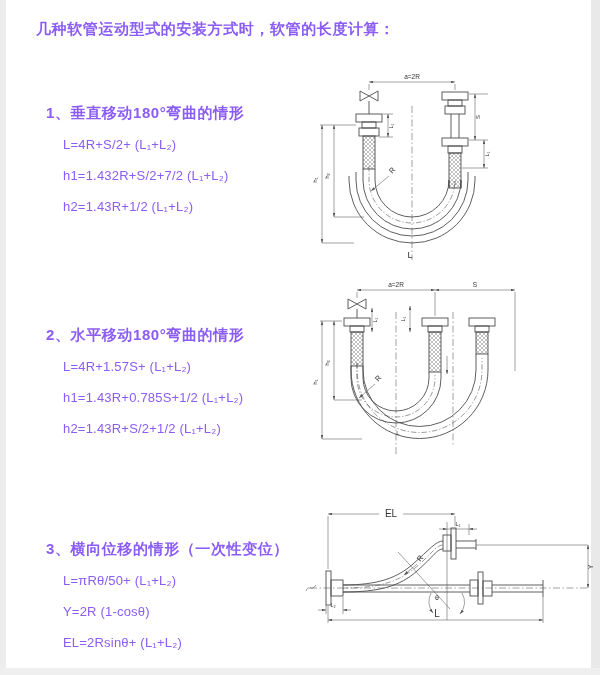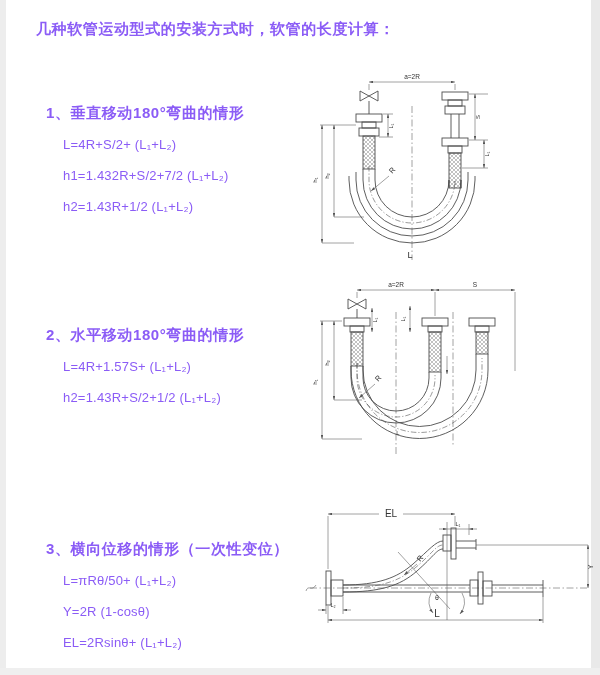--- a/index.html
+++ b/index.html
@@ -37,20 +37,21 @@
   <div class="sec" id="sec1">
     <div class="heading">1、垂直移动180°弯曲的情形</div>
     <div class="formula">L=4R+S/2+ (L₁+L₂)</div>
     <div class="formula">h1=1.432R+S/2+7/2 (L₁+L₂)</div>
     <div class="formula">h2=1.43R+1/2 (L₁+L₂)</div>
   </div>
 
   <div class="sec" id="sec2">
     <div class="heading">2、水平移动180°弯曲的情形</div>
     <div class="formula">L=4R+1.57S+ (L₁+L₂)</div>
+    <div class="formula">h1=1.43R+0.785S+1/2 (L₁+L₂)</div>
     <div class="formula">h2=1.43R+S/2+1/2 (L₁+L₂)</div>
   </div>
 
   <div class="sec" id="sec3">
     <div class="heading">3、横向位移的情形（一次性变位）</div>
     <div class="formula">L=πRθ/50+ (L₁+L₂)</div>
     <div class="formula">Y=2R (1-cosθ)</div>
     <div class="formula">EL=2Rsinθ+ (L₁+L₂)</div>
   </div>
 

